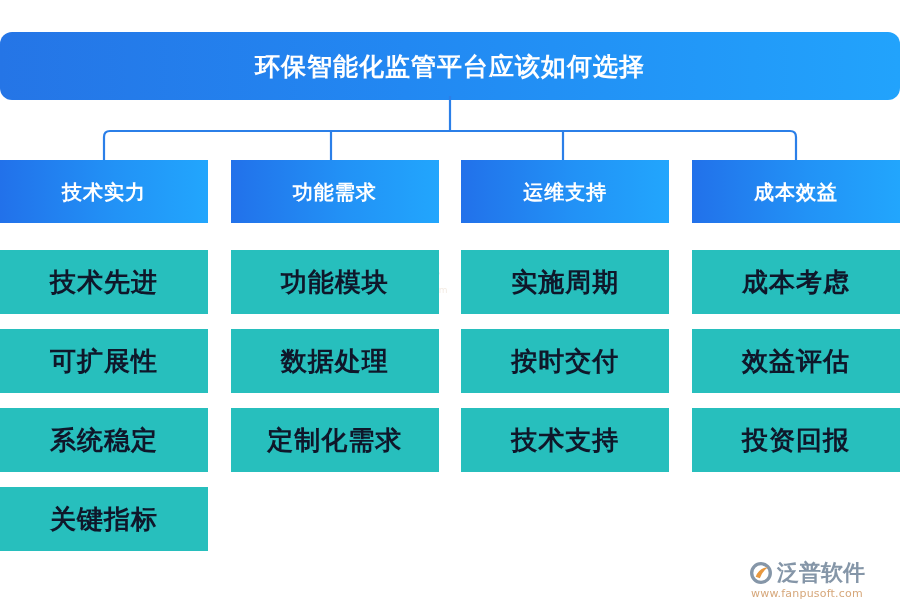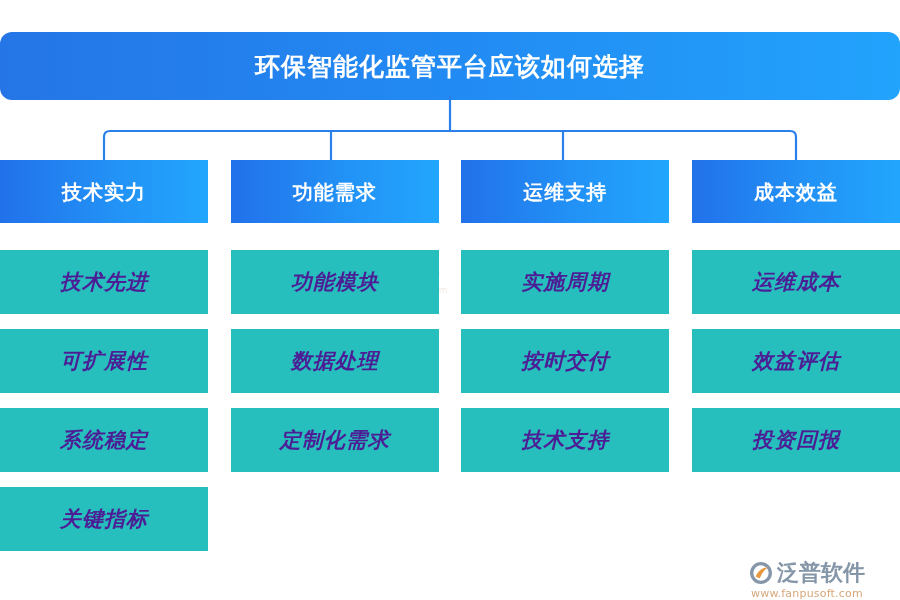--- a/index.html
+++ b/index.html
@@ -89,27 +89,26 @@
     height: 64px;
     display: flex;
     align-items: center;
     justify-content: center;
     background: #27bfbd;
     margin-bottom: 15px;
     position: relative;
     z-index: 2;
   }
   .item-label {
-    color: #4c1d95;
-    font-size: 21px;
+    color: #0f172a;
+    font-size: 26px;
     font-weight: bold;
     letter-spacing: 1px;
     line-height: 1;
     white-space: nowrap;
-    font-style: italic;
   }
 
   
   .watermark {
     position: absolute;
     left: 352px;
     top: 262px;
     opacity: 0.22;
     z-index: 1;
     pointer-events: none;
@@ -248,21 +247,21 @@
       <div class="item-box">
         <span class="item-label">技术支持</span>
       </div>
     </div>
 
     <div class="column">
       <div class="header-box">
         <span class="header-label">成本效益</span>
       </div>
       <div class="item-box">
-        <span class="item-label">运维成本</span>
+        <span class="item-label">成本考虑</span>
       </div>
       <div class="item-box">
         <span class="item-label">效益评估</span>
       </div>
       <div class="item-box">
         <span class="item-label">投资回报</span>
       </div>
     </div>
 
   </div>

